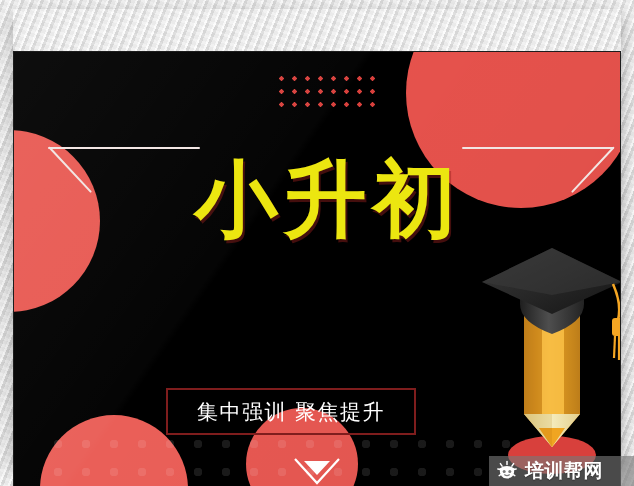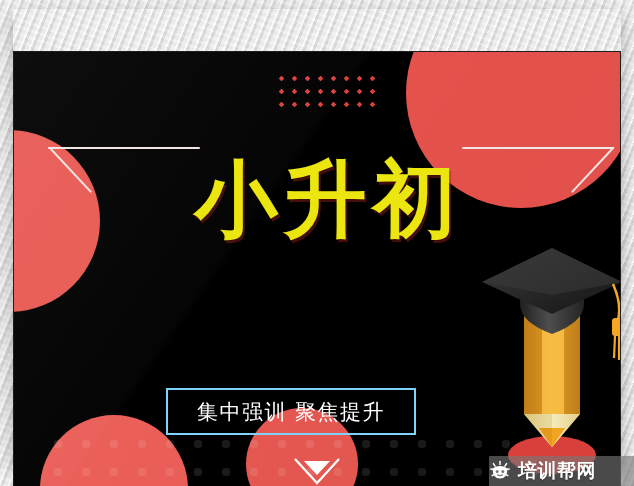--- a/index.html
+++ b/index.html
@@ -91,21 +91,21 @@
     font-size:83px;line-height:1;
     letter-spacing:4px;
     color:#ffffff;
     text-shadow:2px 3px 0 rgba(150,30,28,.35);
     padding-left:8px;box-sizing:border-box;
   }
 
   
   .sub-box{
     position:absolute;left:152px;top:336px;width:250px;height:47px;
-    border:2px solid #7dd3fc;
+    border:2px solid #7f1d1d;
     box-sizing:border-box;
     display:flex;align-items:center;justify-content:center;
   }
   .sub-text{
     font-family:"DejaVu Sans","Liberation Sans",sans-serif;
     font-size:21px;font-weight:500;color:#ffffff;letter-spacing:1.5px;
     white-space:nowrap;
   }
 
   
@@ -116,21 +116,21 @@
 
   
   .illus{position:absolute;left:466px;top:190px;width:150px;height:250px;}
   .illus svg{display:block;}
 
   
   .watermark{
     position:absolute;left:489px;top:456px;width:145px;height:30px;
     background:rgba(120,120,120,.62);
     display:flex;align-items:center;gap:7px;
-    box-sizing:border-box;
+    padding-left:7px;box-sizing:border-box;
   }
   .wm-icon{width:22px;height:22px;flex:0 0 auto;}
   .wm-text{
     font-family:"DejaVu Sans","Liberation Sans",sans-serif;
     font-size:19px;font-weight:700;color:#ffffff;letter-spacing:.5px;
     white-space:nowrap;
     text-shadow:0 1px 1px rgba(0,0,0,.35);
   }
 </style>
 </head>

